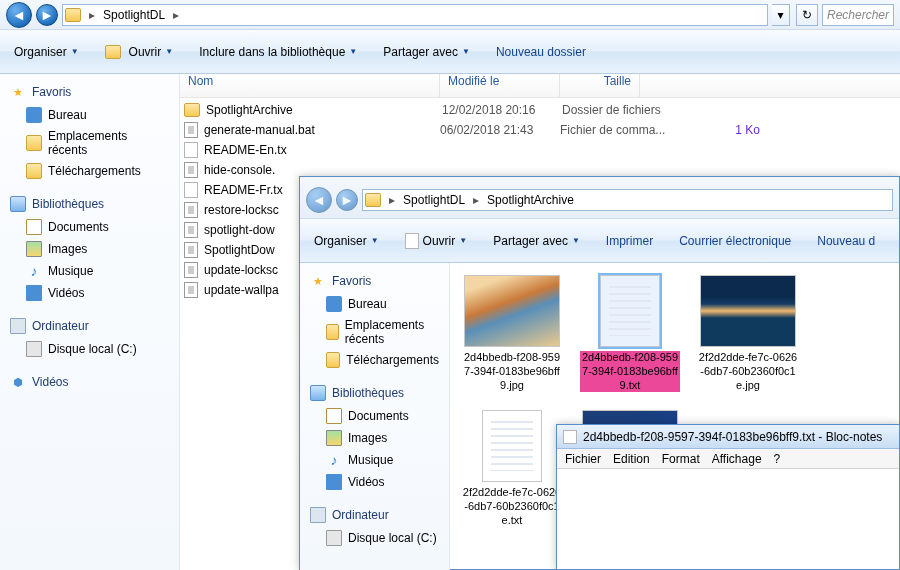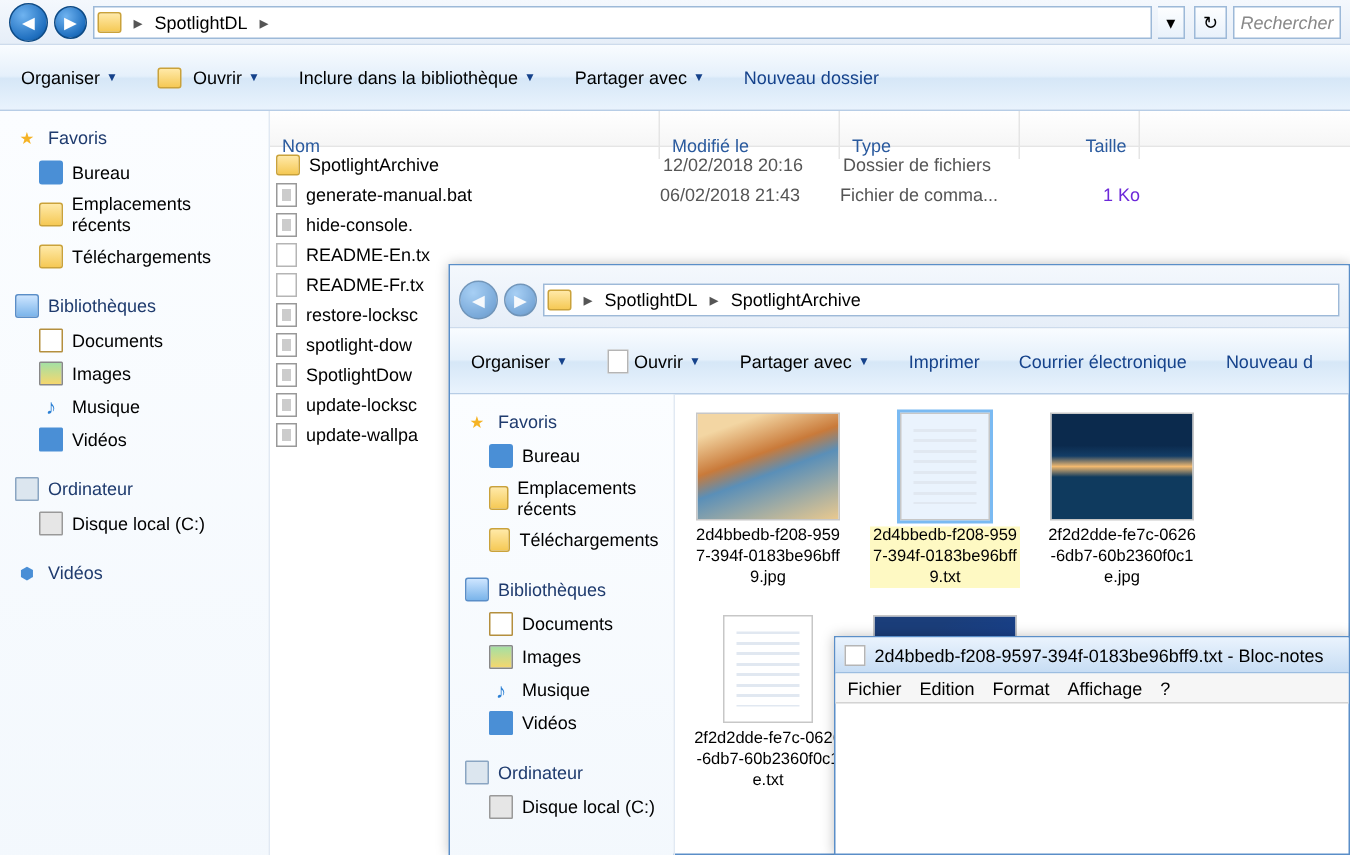--- a/index.html
+++ b/index.html
@@ -32,21 +32,21 @@
 .ic-lib{background:linear-gradient(#cde5ff,#7ab4ea);border:1px solid #5a8ec8;border-radius:2px}
 .ic-doc{background:#fff;border:1px solid #b48f3e;border-radius:1px}
 .ic-img{background:linear-gradient(#a4e0a4,#f5d76e);border:1px solid #888;border-radius:1px}
 .ic-mus{color:#2a7fd4;font-size:14px}
 .ic-vid{background:#4a8fd6;border-radius:1px}
 .ic-comp{background:#dce6ef;border:1px solid #8aa5c2;border-radius:1px}
 .ic-drv{background:#e6e6e6;border:1px solid #999;border-radius:1px}
 .ic-net{color:#4a8fd6}
 .content{flex:1;padding:0;overflow:hidden}
 .cols{display:flex;height:24px;border-bottom:1px solid #e5e5e5;background:linear-gradient(#fff,#f6f6f6)}
-.col{padding:16px 8px;border-right:1px solid #e5e5e5;color:#2a5a9e}
+.col{padding:0 8px;border-right:1px solid #e5e5e5;color:#2a5a9e}
 .c-name{width:260px}.c-mod{width:120px}.c-type{width:120px}.c-size{width:80px;text-align:right}
 .rows{padding:2px 0}
 .row{display:flex;align-items:center;height:20px;padding:0 4px}
 .row .ic{margin-right:6px}
 .row .nm{width:236px;white-space:nowrap;overflow:hidden}
 .row .md{width:120px;color:#555}
 .row .tp{width:120px;color:#555}
 .row .sz{width:80px;text-align:right;color:#6d28d9}
 .ic-fold{width:16px;height:14px;background:linear-gradient(#ffe9a8,#f5c955);border:1px solid #caa23a;border-radius:2px}
 .ic-bat{width:14px;height:16px;background:#fff;border:1px solid #999;position:relative}
@@ -58,21 +58,21 @@
 .thumbs{display:flex;flex-wrap:wrap;gap:18px;padding:12px;align-content:flex-start}
 .thumb{width:100px;display:flex;flex-direction:column;align-items:center;gap:4px}
 .thumb .pic{width:96px;height:72px;border:1px solid #c7c7c7;background:#eee;display:flex;align-items:center;justify-content:center;overflow:hidden}
 .thumb .pic.jpg1{background:linear-gradient(160deg,#f3d6a3 15%,#c97a3a 40%,#5a8fb8 55%,#e9c98f)}
 .thumb .pic.jpg2{background:linear-gradient(#0b2a4d 30%,#133d66 40%,#f2b96f 50%,#0f3a5e 60%)}
 .thumb .pic.jpg3{background:linear-gradient(150deg,#1b3e7a 25%,#18408a 55%,#0e2348)}
 .thumb .pic.txt{background:#fff;border:1px solid #c7c7c7;position:relative;width:60px;height:72px}
 .thumb .pic.txt::before{content:"";position:absolute;left:8px;right:8px;top:10px;height:50px;background:repeating-linear-gradient(#e1e8f1 0 2px,transparent 2px 7px)}
 .thumb.sel .pic{outline:2px solid #7abaf2;background:#eaf3fd}
 .thumb .cap{font-size:11px;text-align:center;line-height:1.25;word-break:break-all;max-height:42px;overflow:hidden}
-.thumb.sel .cap{background:#fef9c3}
+.thumb.sel .cap{background:#ec4899}
 
 
 .np{position:absolute;left:556px;top:424px;width:344px;height:146px;border:1px solid #5a8ec8;background:#fff;box-shadow:0 0 8px rgba(0,0,0,.25)}
 .np .ttl{height:24px;background:linear-gradient(#eaf3fd,#c7ddf4);border-bottom:1px solid #9cbde0;display:flex;align-items:center;gap:6px;padding:0 6px}
 .np .ttl .ic-txt{width:14px;height:14px}
 .np .mnu{height:20px;border-bottom:1px solid #d3d3d3;display:flex;align-items:center;gap:12px;padding:0 8px;background:#f6f6f6}
 .np .mnu span{text-decoration-color:transparent}
 .np .txt{font-family:Consolas,"Courier New",monospace;font-size:12px;padding:2px 4px;white-space:pre;overflow:hidden;line-height:1.35}
 </style>
 </head>
@@ -163,48 +163,47 @@
       <div style="height:10px"></div>
       <div class="navh">
           <span class="ic ic-net">⬢</span>
           <span class="t">Vidéos</span>
         </div>
     </div>
     <div class="content">
       <div class="cols">
         <div class="col c-name">Nom</div>
         <div class="col c-mod">Modifié le</div>
-        <div class="col c-type">Type</div>
         <div class="col c-size">Taille</div>
       </div>
       <div class="rows" id="rows1">
           <div class="row">
             <span class="ic ic-fold"></span>
             <span class="nm">SpotlightArchive</span>
             <span class="md">12/02/2018 20:16</span>
             <span class="tp">Dossier de fichiers</span>
             <span class="sz"></span>
           </div>
           <div class="row">
             <span class="ic ic-bat"></span>
             <span class="nm">generate-manual.bat</span>
             <span class="md">06/02/2018 21:43</span>
             <span class="tp">Fichier de comma...</span>
             <span class="sz">1 Ko</span>
           </div>
           <div class="row">
-            <span class="ic ic-bat"></span>
-            <span class="nm">hide-console.</span>
-            <span class="md"></span>
-            <span class="tp"></span>
-            <span class="sz"></span>
-          </div>
-          <div class="row">
             <span class="ic ic-txt"></span>
             <span class="nm">README-En.tx</span>
+            <span class="md"></span>
+            <span class="tp"></span>
+            <span class="sz"></span>
+          </div>
+          <div class="row">
+            <span class="ic ic-bat"></span>
+            <span class="nm">hide-console.</span>
             <span class="md"></span>
             <span class="tp"></span>
             <span class="sz"></span>
           </div>
           <div class="row">
             <span class="ic ic-txt"></span>
             <span class="nm">README-Fr.tx</span>
             <span class="md"></span>
             <span class="tp"></span>
             <span class="sz"></span>

